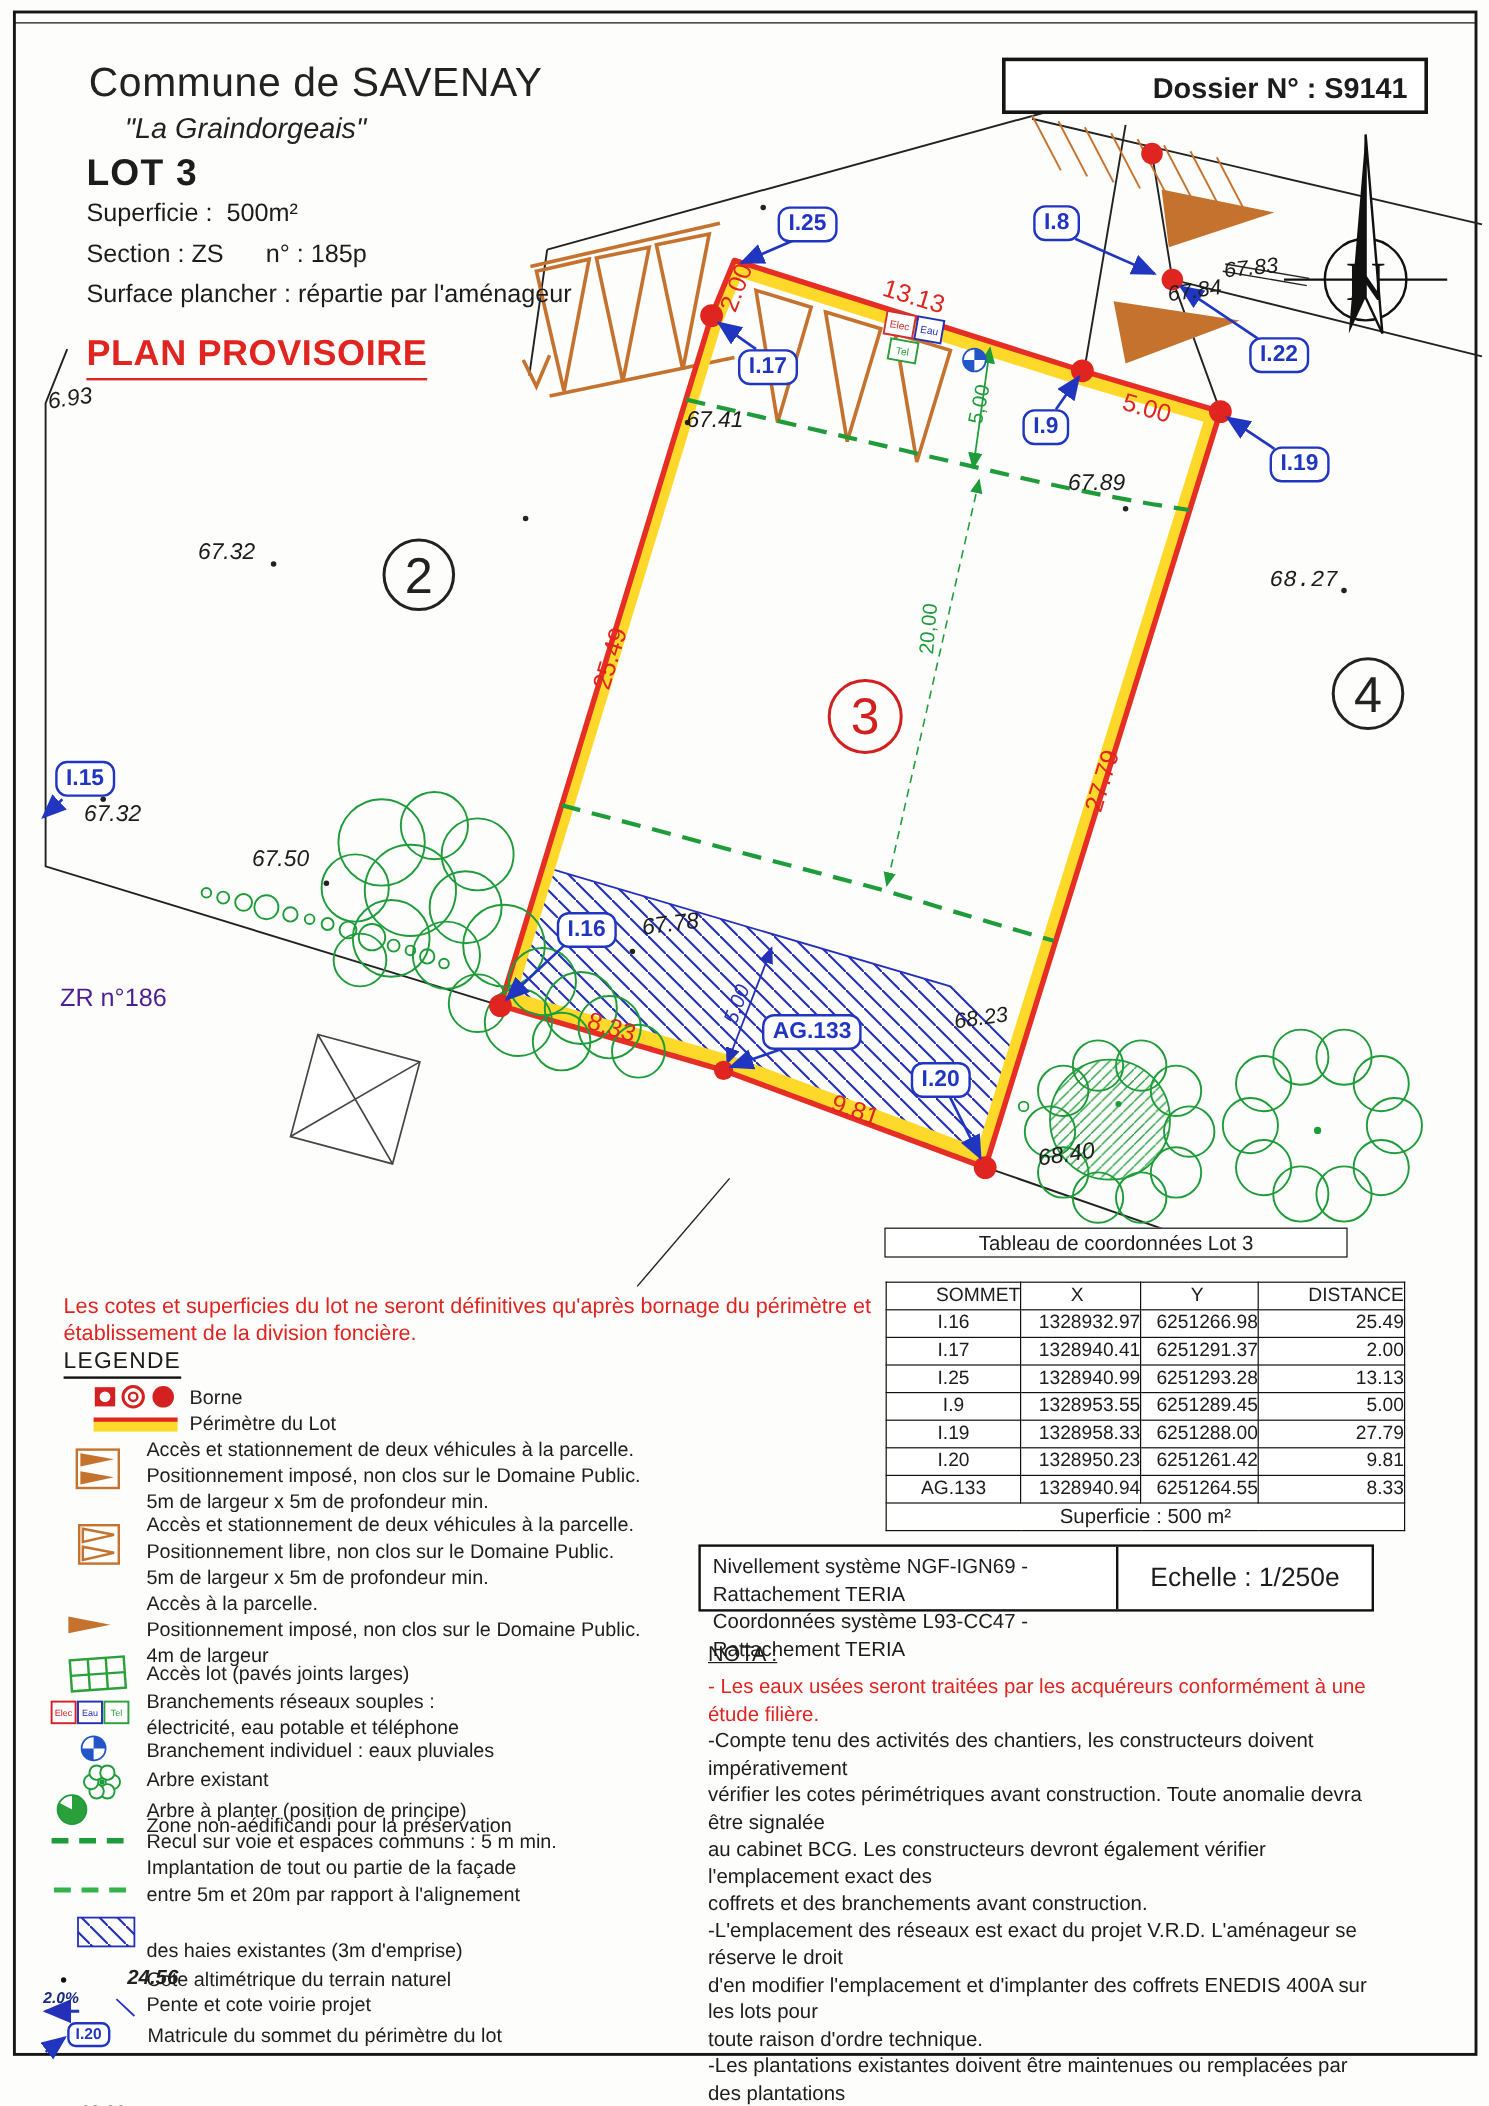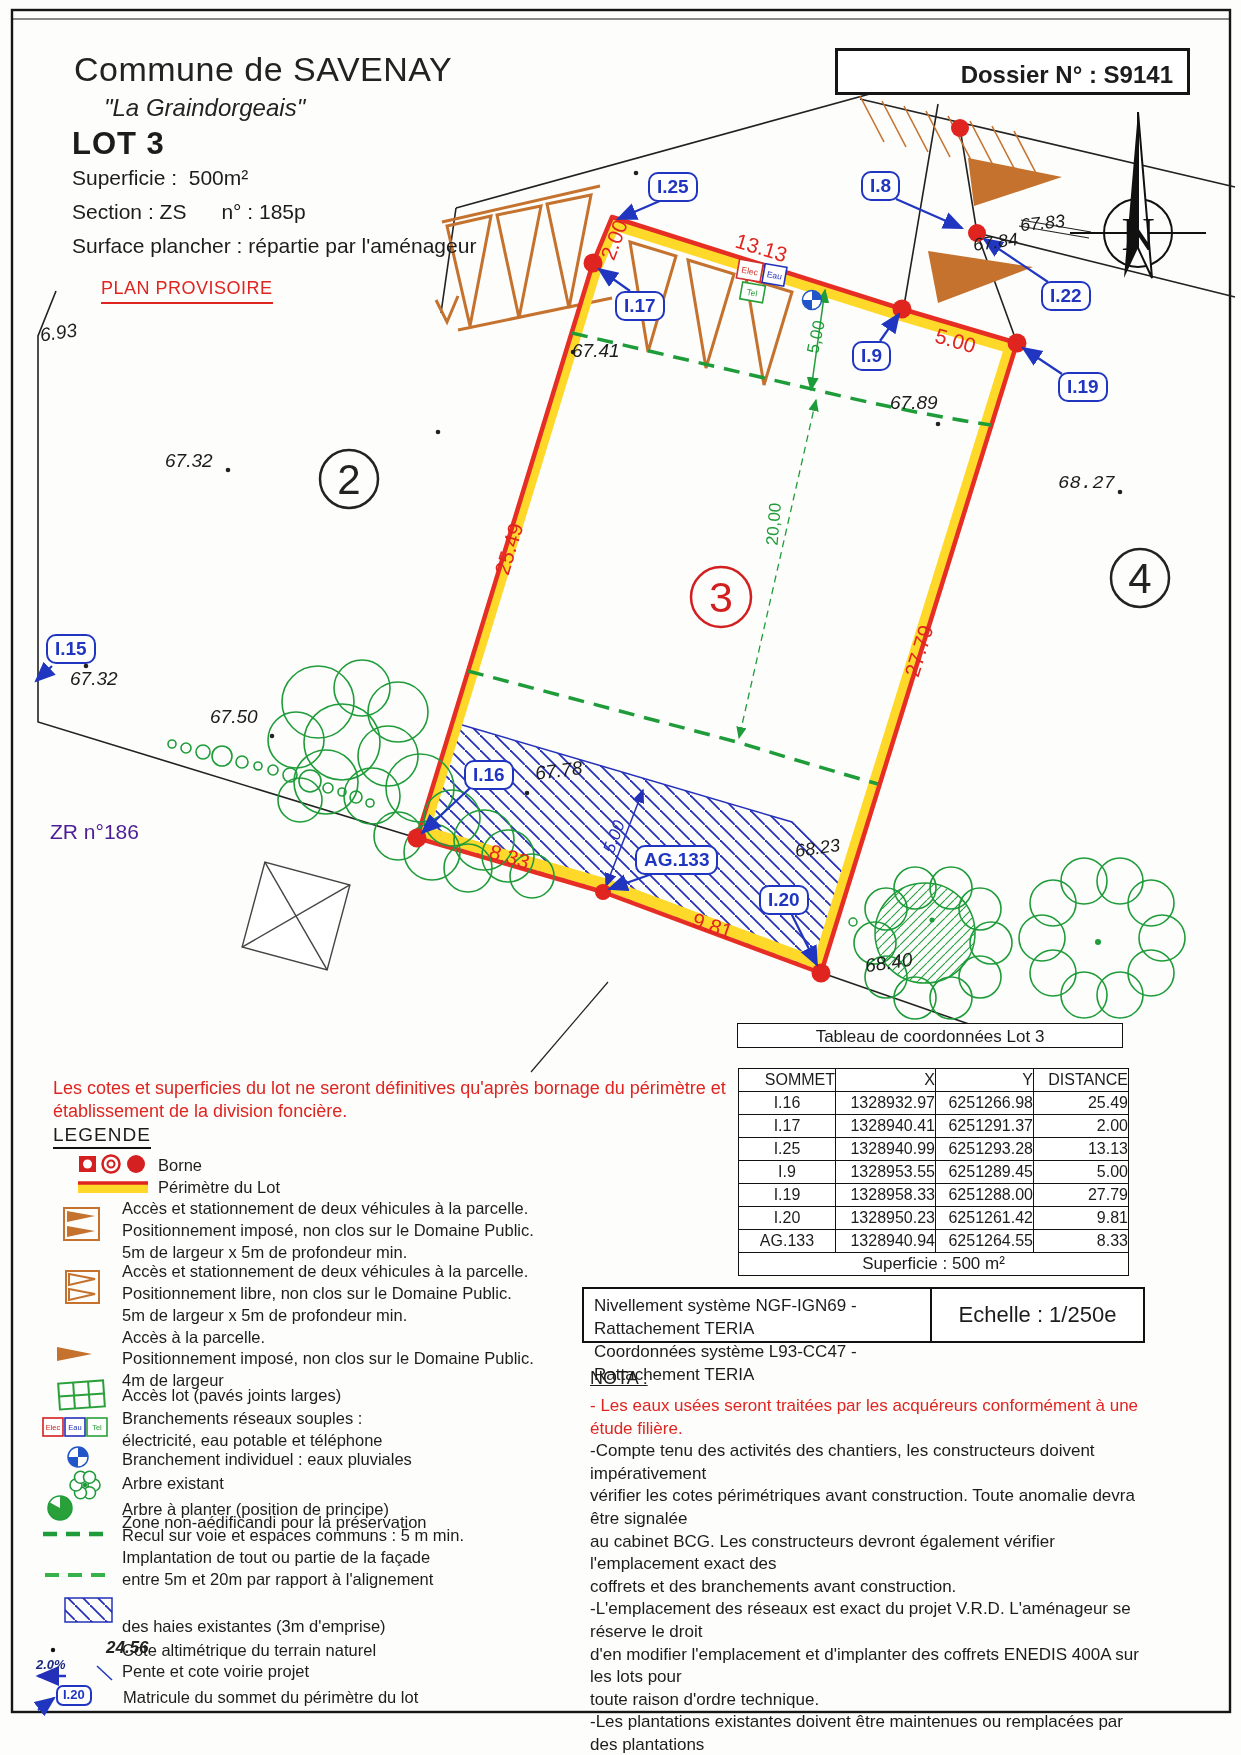--- a/index.html
+++ b/index.html
@@ -5,21 +5,21 @@
   html,body{margin:0;padding:0;background:#e8e8e8;}
   #sheet{position:relative;width:1241px;height:1755px;background:#fdfdfb;overflow:hidden;
          font-family:"Liberation Sans","DejaVu Sans",sans-serif;color:#1c1c1c;}
   #planSvg{position:absolute;left:0;top:0;width:1241px;height:1755px;}
   .abs{position:absolute;white-space:pre;}
   
   .h-commune{font-size:34px;letter-spacing:.5px;color:#222;text-align:right;}
   .h-sub{font-size:24px;font-style:italic;color:#222;}
   .h-lot{font-size:31px;font-weight:bold;letter-spacing:1px;}
   .h-spec{font-size:21px;}
-  .h-prov{font-size:18px;font-weight:normal;color:#e02420;border-bottom:2.5px solid #e02420;padding-bottom:3px;letter-spacing:.5px;margin-left:29px;}
+  .h-prov{font-size:30px;font-weight:bold;color:#e02420;border-bottom:2.5px solid #e02420;padding-bottom:3px;letter-spacing:.5px;}
   .dossier-box{position:absolute;left:835px;top:48px;width:355px;height:47px;border:3px solid #151515;
                font-size:24px;font-weight:bold;line-height:47px;text-align:right;padding-right:14px;box-sizing:border-box;background:#fff;}
   
   .vlabel{position:absolute;border:2.5px solid #2036c0;border-radius:10px;background:#fff;color:#2036c0;
           font-size:19px;font-weight:600;padding:0 7px;height:26px;line-height:25px;}
   .elev{font-size:19px;font-style:italic;color:#1c1c1c;}
   .elev-s{font-size:18px;font-style:italic;color:#1c1c1c;}
   .rdim{font-size:21px;color:#e02420;}
   .gdim{font-size:17px;color:#1f9c3a;}
   .bdim{font-size:17px;color:#2430b8;font-style:italic;}
@@ -34,21 +34,21 @@
   .leg-mat{position:absolute;border:2px solid #2036c0;border-radius:7px;background:#fff;color:#2036c0;
            font-size:13px;font-weight:600;padding:0 5px;height:17px;line-height:16px;}
   
   .tbl-title{position:absolute;left:737px;top:1023px;width:386px;height:25px;border:1.5px solid #111;
              font-size:17px;text-align:center;line-height:25px;background:#fff;box-sizing:border-box;}
   table.coords{position:absolute;left:738px;top:1068px;border-collapse:collapse;background:#fff;
                font-size:16px;table-layout:fixed;}
   table.coords td,table.coords th{border:1.6px solid #111;height:22px;padding:0;font-weight:normal;}
   table.coords col.c1{width:97px;}table.coords col.c2{width:100px;}
   table.coords col.c3{width:98px;}table.coords col.c4{width:95px;}
-  table.coords th{text-align:right;}
+  table.coords th{text-align:left;padding-left:41px;}
   td.c-som{text-align:center;}
   td.c-num{text-align:right;padding-right:5px;}
   td.c-dist{text-align:right;padding-right:10px;}
   td.c-foot{text-align:center;font-size:17px;}
   
   .refbox{position:absolute;left:582px;top:1287px;width:563px;height:56px;border:2px solid #111;display:flex;box-sizing:border-box;background:#fff;}
   .refbox .left{width:348px;border-right:2px solid #111;box-sizing:border-box;padding:5px 0 0 10px;font-size:17px;line-height:23px;}
   .refbox .right{flex:1;display:flex;align-items:center;justify-content:center;font-size:22px;}
   
   .nota{position:absolute;left:590px;top:1368px;width:565px;}

